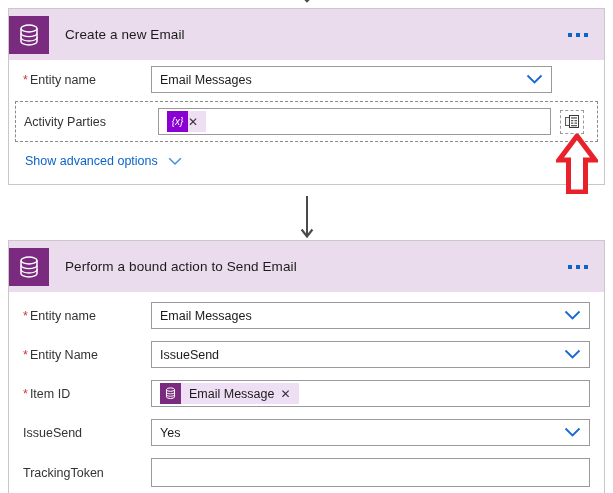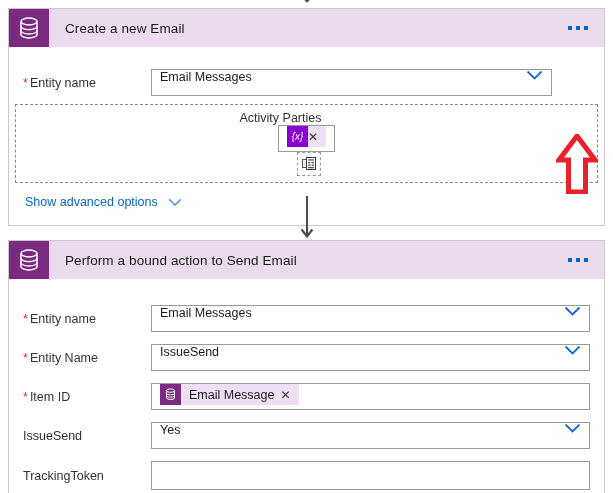--- a/index.html
+++ b/index.html
@@ -30,21 +30,21 @@
   
   .card {
     position: absolute;
     left: 8px;
     width: 597px;
     background: #ffffff;
     border: 1px solid #c8c8c8;
     box-sizing: border-box;
   }
   .card-header {
-    height: 38px;
+    height: 51px;
     background: #EADCEC;
     display: flex;
     align-items: center;
   }
   .card-icon {
     width: 40px;
     height: 38px;
     background: #7A2B7F;
     display: flex;
     align-items: center;
@@ -65,50 +65,50 @@
     align-items: center;
     cursor: pointer;
   }
   .card-menu i {
     display: block;
     width: 4px; height: 4px;
     background: #0b64c8;
   }
 
   
-  .card-body { padding: 0 0 14px 0; margin-top: 16px; }
+  .card-body { padding: 0 0 14px 0; }
 
   .row {
     display: flex;
     align-items: center;
     min-height: 32px;
     padding: 6px 14px 6px 14px;
     box-sizing: border-box;
   }
   .row.dashed {
     border: 1px dashed #8a8a8a;
     margin: 2px 6px;
     padding: 6px 8px 6px 8px;
-    flex-direction: column;
   }
   .row-label {
     width: 128px;
     flex: none;
     font-size: 12.5px;
     color: #333333;
   }
   .row.dashed .row-label { width: 134px; }
   .req { color: #d13438; margin-right: 2px; }
 
   .field {
     flex: 1;
     min-height: 27px;
     border: 1px solid #9a9a9a;
     background: #ffffff;
     display: flex;
+    align-items: center;
     padding: 0 8px;
     box-sizing: border-box;
     position: relative;
   }
   .field-text {
     font-size: 12.5px;
     color: #1b1b1b;
   }
   .chev {
     margin-left: auto;

